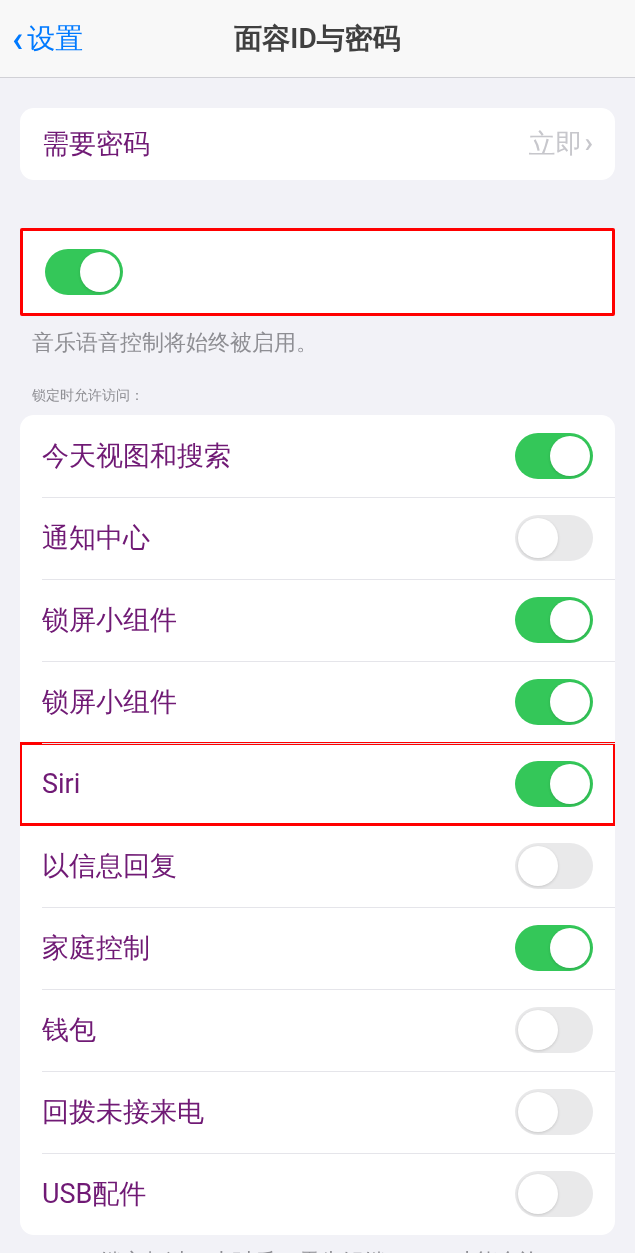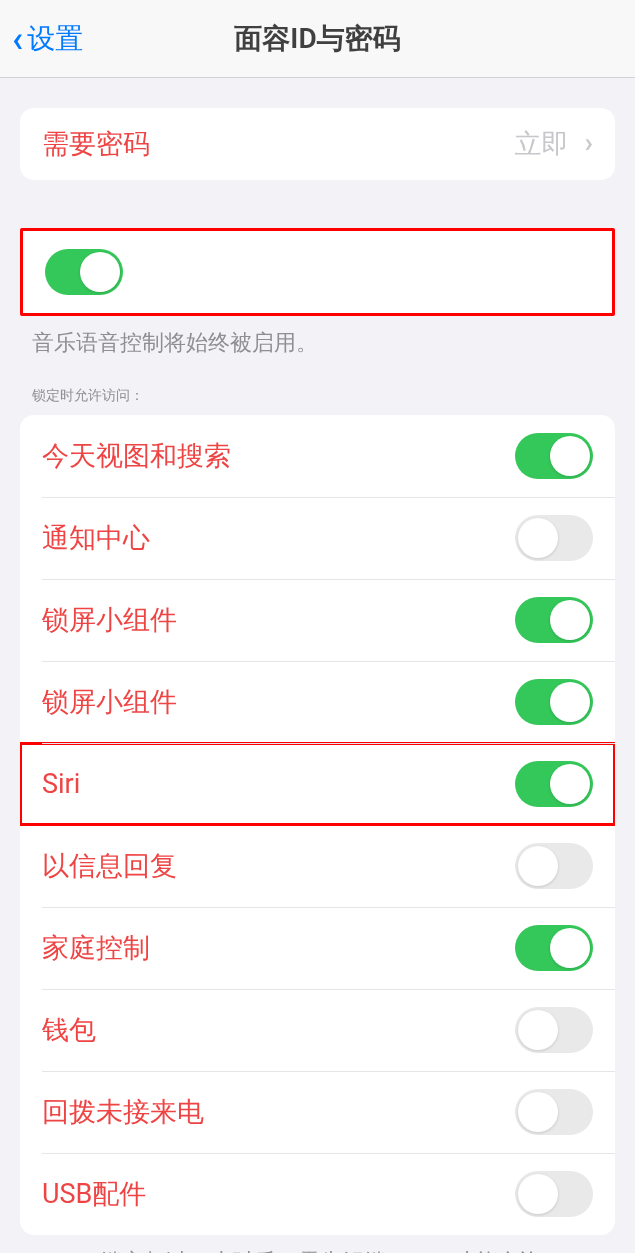--- a/index.html
+++ b/index.html
@@ -67,26 +67,26 @@
       content: "";
       position: absolute;
       top: 0;
       left: 22px;
       right: 0;
       height: 1px;
       background: #e5e5ea;
     }
     .row-label {
       font-size: 27px;
-      color: #ef4444;
+      color: #701a75;
       font-weight: 400;
     }
     .row-right {
       display: flex;
-      gap: 16px;
+      gap: 2px;
     }
     .row-value {
       font-size: 27px;
       color: #c7c7cc;
     }
     .chevron-right {
       color: #c7c7cc;
       font-size: 28px;
       font-weight: 600;
     }

